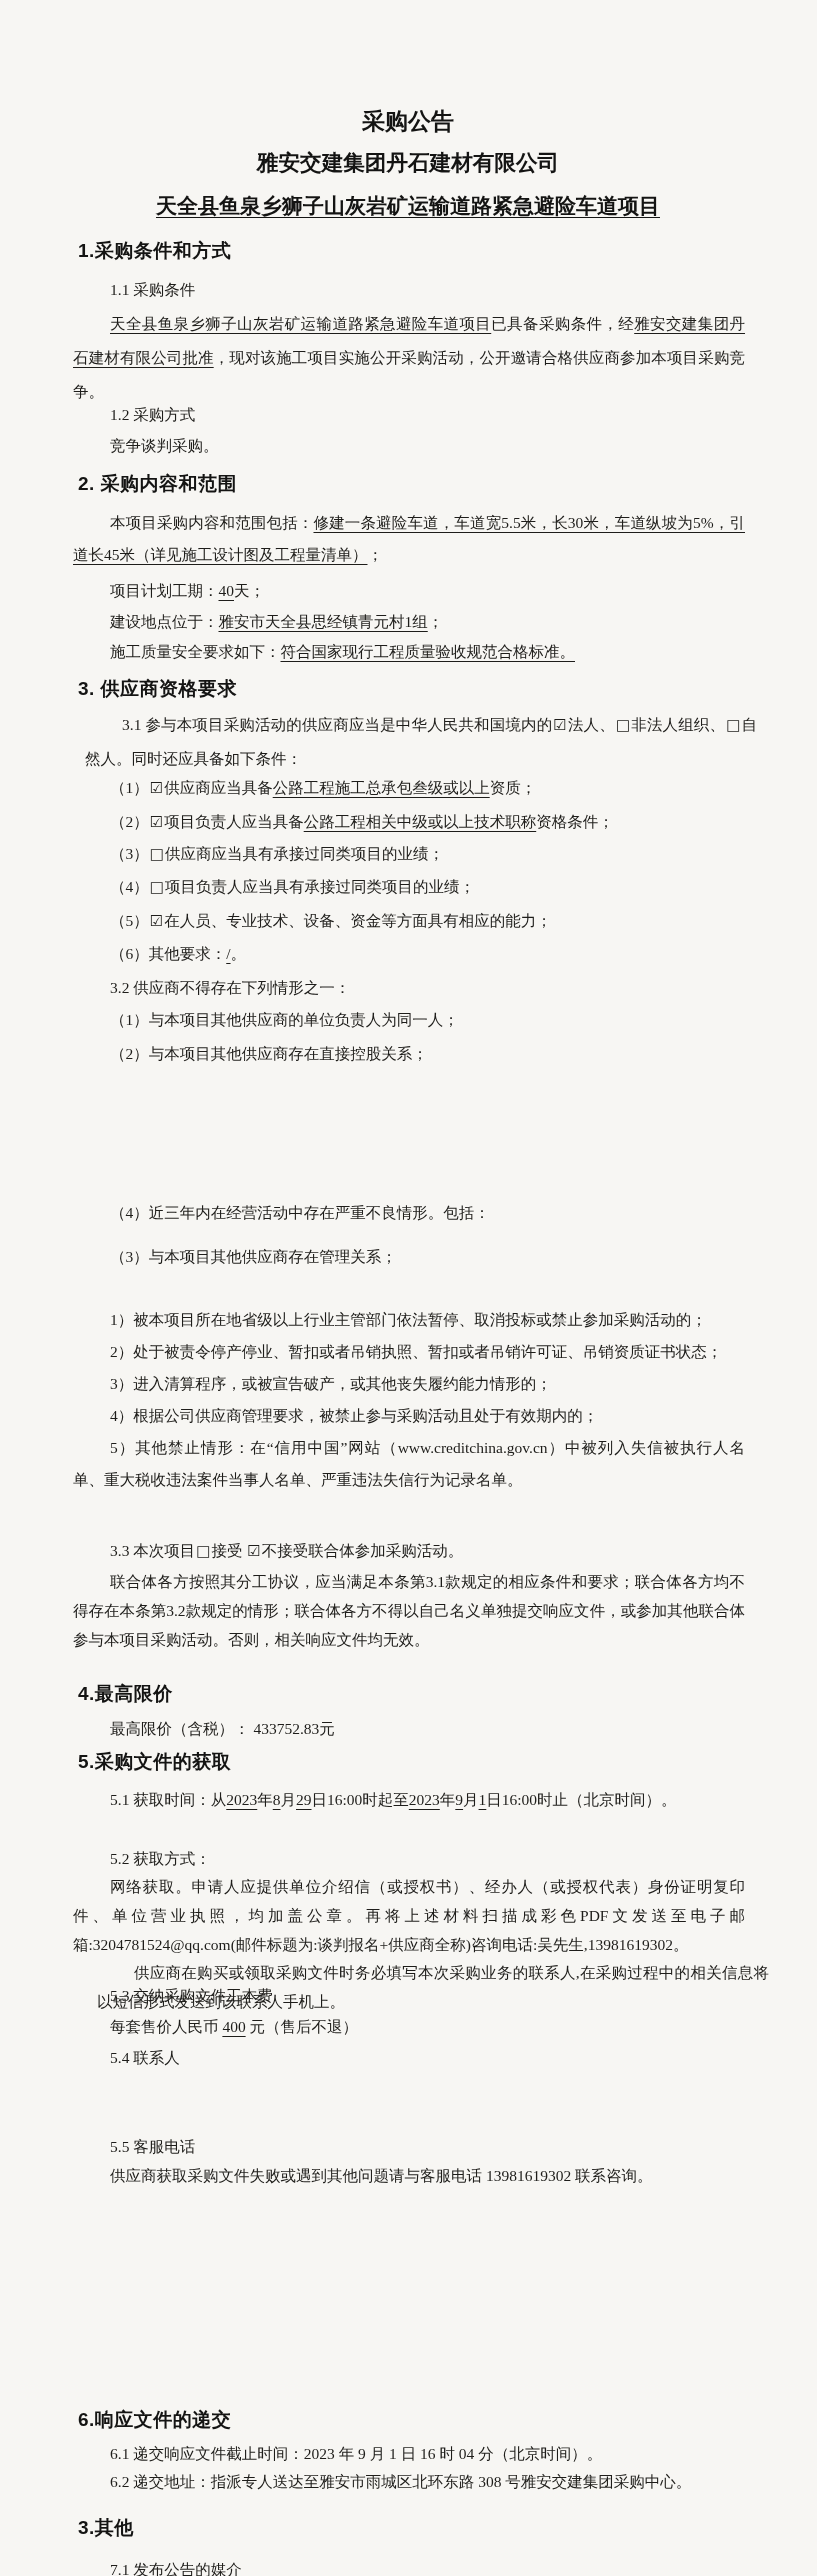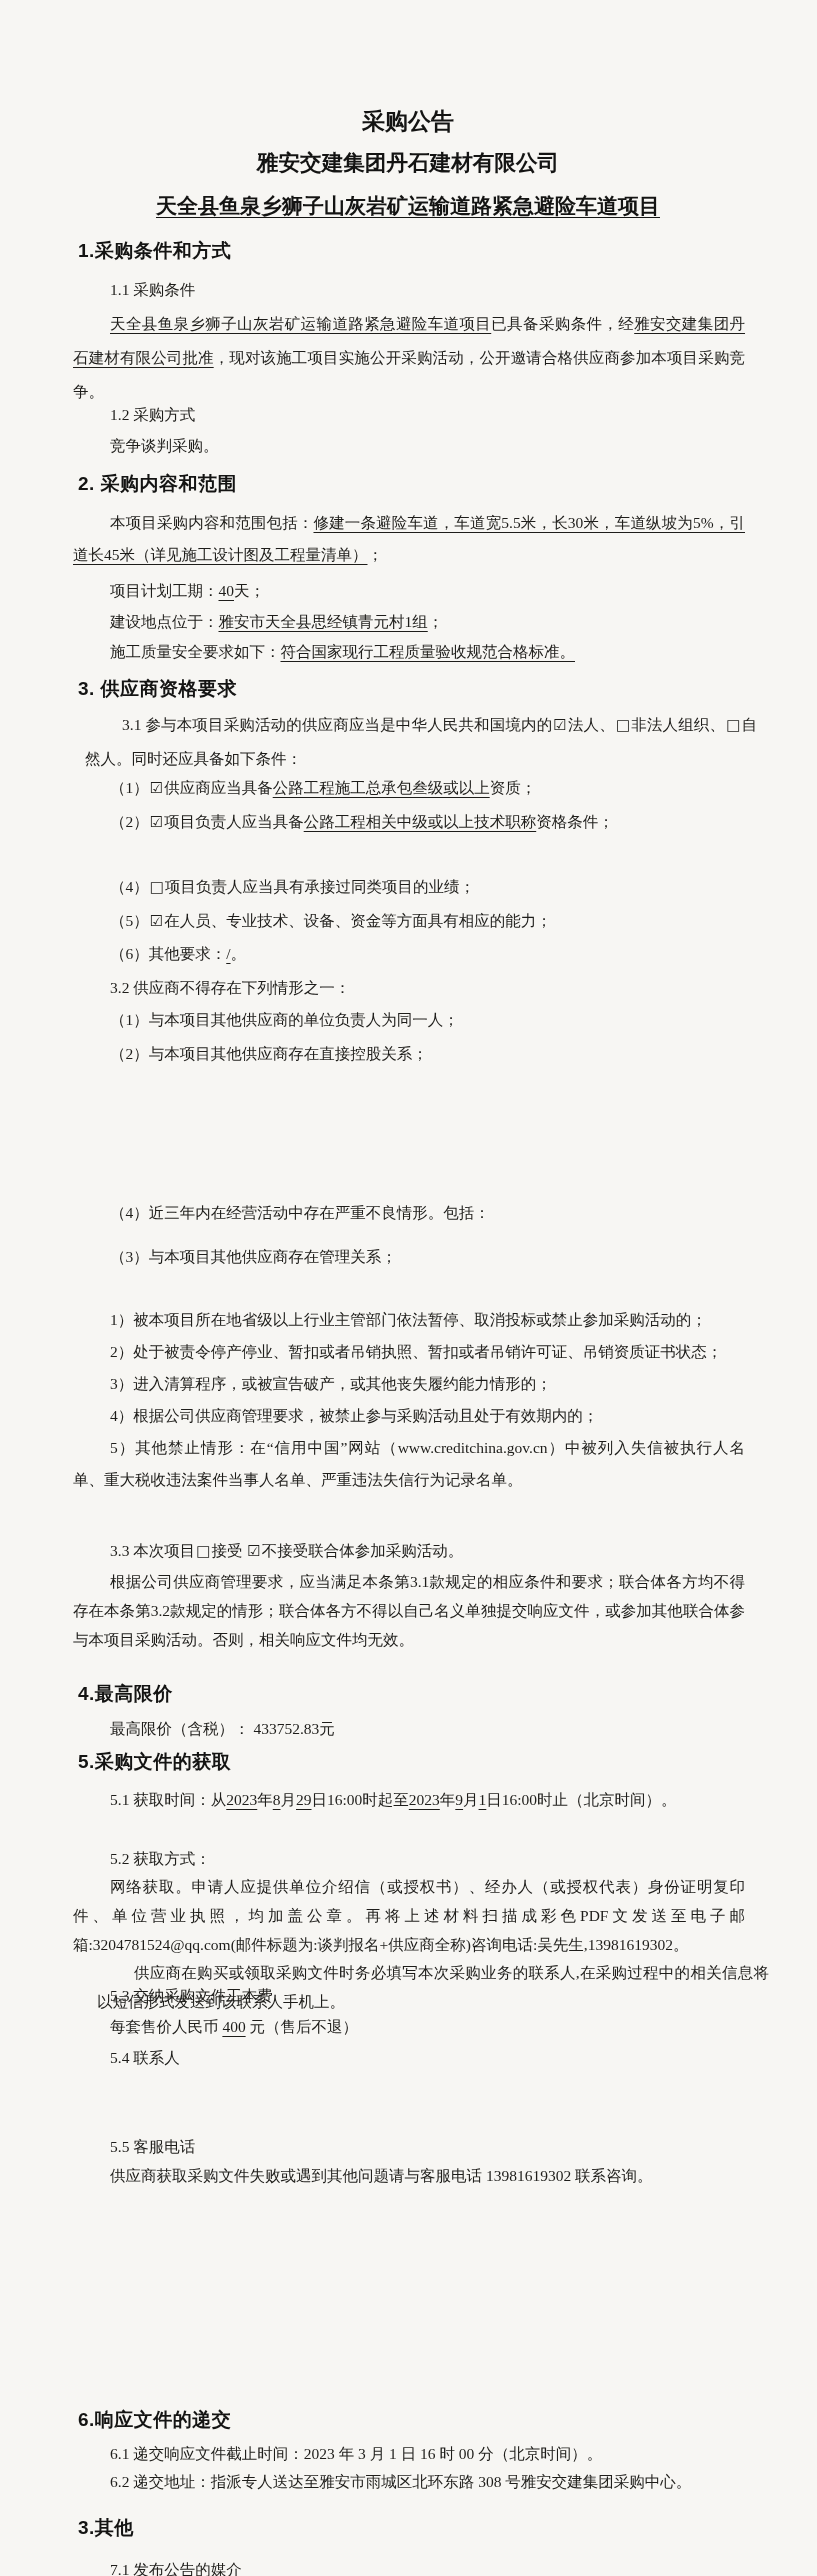--- a/index.html
+++ b/index.html
@@ -60,57 +60,58 @@
   <div class="para" style="top:507px;"><span>本项目采购内容和范围包括：</span><span class="u">修建一条避险车道，车道宽5.5米，长30米，车道纵坡为5%，引道长45米（详见施工设计图及工程量清单）</span><span>；</span></div>
   <div class="line" style="left:110px;top:575px;"><span>项目计划工期：</span><span class="u">40</span><span>天；</span></div>
   <div class="line" style="left:110px;top:606px;"><span>建设地点位于：</span><span class="u">雅安市天全县思经镇青元村1组</span><span>；</span></div>
   <div class="line" style="left:110px;top:636px;"><span>施工质量安全要求如下：</span><span class="u">符合国家现行工程质量验收规范合格标准。</span></div>
 
   <div class="h1" style="left:78px;top:675px;">3. 供应商资格要求</div>
   <div class="para" style="top:708px;line-height:33px;margin-left:12px;"><span>3.1 参与本项目采购活动的供应商应当是中华人民共和国境内的</span><span class="cb">☑</span><span>法人、</span><span class="cb">□</span><span>非法人组织、</span><span class="cb">□</span><span>自然人。同时还应具备如下条件：</span></div>
 
   <div class="line" style="left:110px;top:772px;"><span>（1）</span><span class="cb">☑</span><span>供应商应当具备</span><span class="u">公路工程施工总承包叁级或以上</span><span>资质；</span></div>
   <div class="line" style="left:110px;top:806px;text-align:right;"><span>（2）</span><span class="cb">☑</span><span>项目负责人应当具备</span><span class="u">公路工程相关中级或以上技术职称</span><span>资格条件；</span></div>
+  <div class="line" style="left:110px;top:838px;"><span>（3）</span><span class="cb">□</span><span>供应商应当具有承接过同类项目的业绩；</span></div>
   <div class="line" style="left:110px;top:871px;"><span>（4）</span><span class="cb">□</span><span>项目负责人应当具有承接过同类项目的业绩；</span></div>
   <div class="line" style="left:110px;top:905px;"><span>（5）</span><span class="cb">☑</span><span>在人员、专业技术、设备、资金等方面具有相应的能力；</span></div>
   <div class="line" style="left:110px;top:938px;"><span>（6）</span><span>其他要求：</span><span class="u">/</span><span>。</span></div>
 
   <div class="line" style="left:110px;top:972px;">3.2 供应商不得存在下列情形之一：</div>
   <div class="line" style="left:110px;top:1004px;">（1）与本项目其他供应商的单位负责人为同一人；</div>
   <div class="line" style="left:110px;top:1038px;">（2）与本项目其他供应商存在直接控股关系；</div>
 
   <div class="line" style="left:110px;top:1241px;">（3）与本项目其他供应商存在管理关系；</div>
   <div class="line" style="left:110px;top:1197px;">（4）近三年内在经营活动中存在严重不良情形。包括：</div>
 
   <div class="para" style="top:1304px;">
     <p>1）被本项目所在地省级以上行业主管部门依法暂停、取消投标或禁止参加采购活动的；</p>
     <p>2）处于被责令停产停业、暂扣或者吊销执照、暂扣或者吊销许可证、吊销资质证书状态；</p>
     <p>3）进入清算程序，或被宣告破产，或其他丧失履约能力情形的；</p>
     <p>4）根据公司供应商管理要求，被禁止参与采购活动且处于有效期内的；</p>
     <p>5）其他禁止情形：在“信用中国”网站（www.creditchina.gov.cn）中被列入失信被执行人名单、重大税收违法案件当事人名单、严重违法失信行为记录名单。</p>
   </div>
 
   <div class="line" style="left:110px;top:1535px;"><span>3.3 本次项目</span><span class="cb">□</span><span>接受 </span><span class="cb">☑</span><span>不接受联合体参加采购活动。</span></div>
-  <div class="para" style="top:1567px;line-height:29px;">根据公司供应商管理要求，应当满足本条第3.1款规定的相应条件和要求；联合体各方均不得存在本条第3.2款规定的情形；联合体各方不得以自己名义单独提交响应文件，或参加其他联合体参与本项目采购活动。否则，相关响应文件均无效。</div>
+  <div class="para" style="top:1567px;line-height:29px;">联合体各方按照其分工协议，应当满足本条第3.1款规定的相应条件和要求；联合体各方均不得存在本条第3.2款规定的情形；联合体各方不得以自己名义单独提交响应文件，或参加其他联合体参与本项目采购活动。否则，相关响应文件均无效。</div>
 
   <div class="h1" style="left:78px;top:1680px;">4.最高限价</div>
   <div class="line" style="left:110px;top:1713px;"><span>最高限价（含税）： </span><span>433752.83元</span></div>
 
   <div class="h1" style="left:78px;top:1748px;">5.采购文件的获取</div>
   <div class="para" style="top:1785px;line-height:29px;"><span>5.1 获取时间：从</span><span class="u">2023</span><span>年</span><span class="u">8</span><span>月</span><span class="u">29</span><span>日16:00时起至</span><span class="u">2023</span><span>年</span><span class="u">9</span><span>月</span><span class="u">1</span><span>日16:00时止（北京时间）。</span></div>
   <div class="line" style="left:110px;top:1843px;">5.2 获取方式：</div>
   <div class="para" style="top:1872px;line-height:29px;">网络获取。申请人应提供单位介绍信（或授权书）、经办人（或授权代表）身份证明复印件、单位营业执照，均加盖公章。再将上述材料扫描成彩色PDF文发送至电子邮箱:3204781524@qq.com(邮件标题为:谈判报名+供应商全称)咨询电话:吴先生,13981619302。</div>
   <div class="line" style="left:110px;top:1980px;">5.3 交纳采购文件工本费</div>
   <div class="line" style="left:110px;top:2011px;"><span>每套售价人民币 </span><span class="u">400</span><span> 元（售后不退）</span></div>
   <div class="line" style="left:110px;top:2042px;">5.4 联系人</div>
   <div class="para" style="top:1958px;line-height:29px;margin-left:24px;">供应商在购买或领取采购文件时务必填写本次采购业务的联系人,在采购过程中的相关信息将以短信形式发送到该联系人手机上。</div>
   <div class="line" style="left:110px;top:2131px;">5.5 客服电话</div>
   <div class="line" style="left:110px;top:2160px;">供应商获取采购文件失败或遇到其他问题请与客服电话 13981619302 联系咨询。</div>
 
   <div class="h1" style="left:78px;top:2406px;">6.响应文件的递交</div>
-  <div class="line" style="left:110px;top:2438px;">6.1 递交响应文件截止时间：2023 年 3 月 1 日 16 时 00 分（北京时间）。</div>
+  <div class="line" style="left:110px;top:2438px;">6.1 递交响应文件截止时间：2023 年 9 月 1 日 16 时 04 分（北京时间）。</div>
   <div class="line" style="left:110px;top:2466px;">6.2 递交地址：指派专人送达至雅安市雨城区北环东路 308 号雅安交建集团采购中心。</div>
 
   <div class="h1" style="left:78px;top:2514px;">3.其他</div>
   <div class="line" style="left:110px;top:2554px;">7.1 发布公告的媒介</div>
 
 </div>
 
 
 </body></html>

